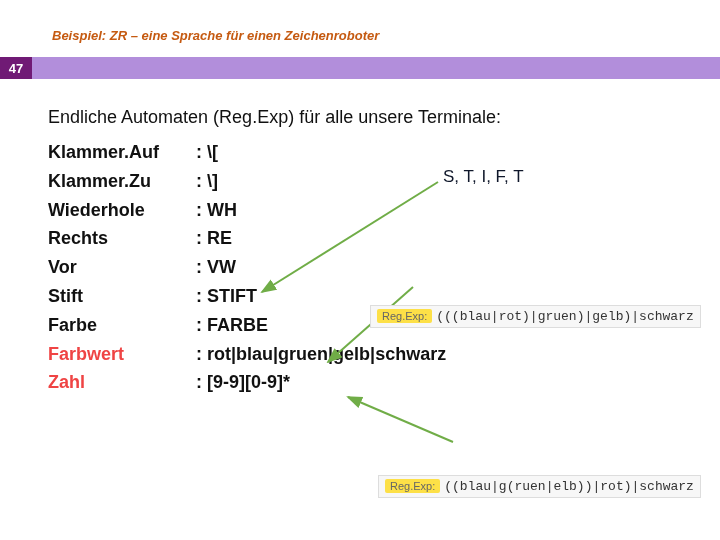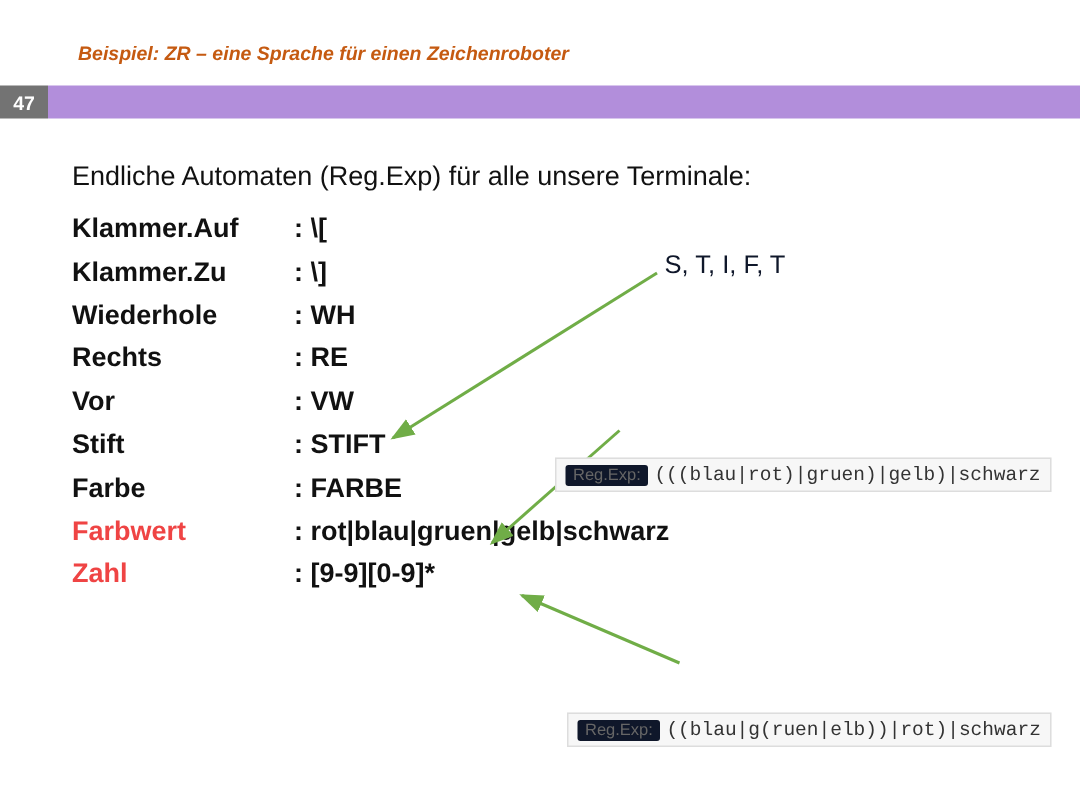--- a/index.html
+++ b/index.html
@@ -1,30 +1,30 @@
 <!DOCTYPE html>
 <html><head>
 <meta charset="utf-8">
 <style>
   * { box-sizing: border-box; margin: 0; padding: 0; }
   body { width: 720px; height: 540px; background: #fff; font-family: Arial, Helvetica, sans-serif; position: relative; overflow: hidden; }
   .title { font-style: italic; font-weight: bold; color: #c55a11; font-size: 13px; margin: 28px 0 14px 52px; }
   .bar { display: flex; height: 22px; }
-  .bar-num { background: #737373; color: #fff; font-weight: bold; font-size: 13px; width: 32px; display: flex; align-items: center; justify-content: center; }
+  .bar-num { background: #701a75; color: #fff; font-weight: bold; font-size: 13px; width: 32px; display: flex; align-items: center; justify-content: center; }
   .bar-rest { background: #b28edb; flex: 1; }
   .content { margin: 28px 0 0 48px; position: relative; }
   .intro { font-size: 18px; color: #111; margin-bottom: 10px; }
   .row { display: flex; font-size: 18px; line-height: 1.6; }
   .term { width: 148px; font-weight: bold; color: #111; }
   .term.red { color: #ef4444; }
   .def { color: #111; }
   .def b { font-weight: bold; }
   .annot { position: absolute; font-size: 17px; color: #0f172a; }
   .regbox { position: absolute; font-family: 'Courier New', monospace; font-size: 13px; background: #f7f7f7; border: 1px solid #ddd; padding: 3px 6px; color: #333; }
-  .regbox .lbl { background: #0f172a; color: #666; padding: 1px 5px; border-radius: 2px; margin-right: 4px; font-family: Arial; font-size: 11px; }
+  .regbox .lbl { background: #fde047; color: #666; padding: 1px 5px; border-radius: 2px; margin-right: 4px; font-family: Arial; font-size: 11px; }
   svg.arrows { position: absolute; top: 0; left: 0; pointer-events: none; }
 </style>
 </head>
 <body>
 
 <div class="title">Beispiel:  ZR – eine Sprache für einen Zeichenroboter</div>
 
 <div class="bar">
   <div class="bar-num">47</div>
   <div class="bar-rest"></div>

